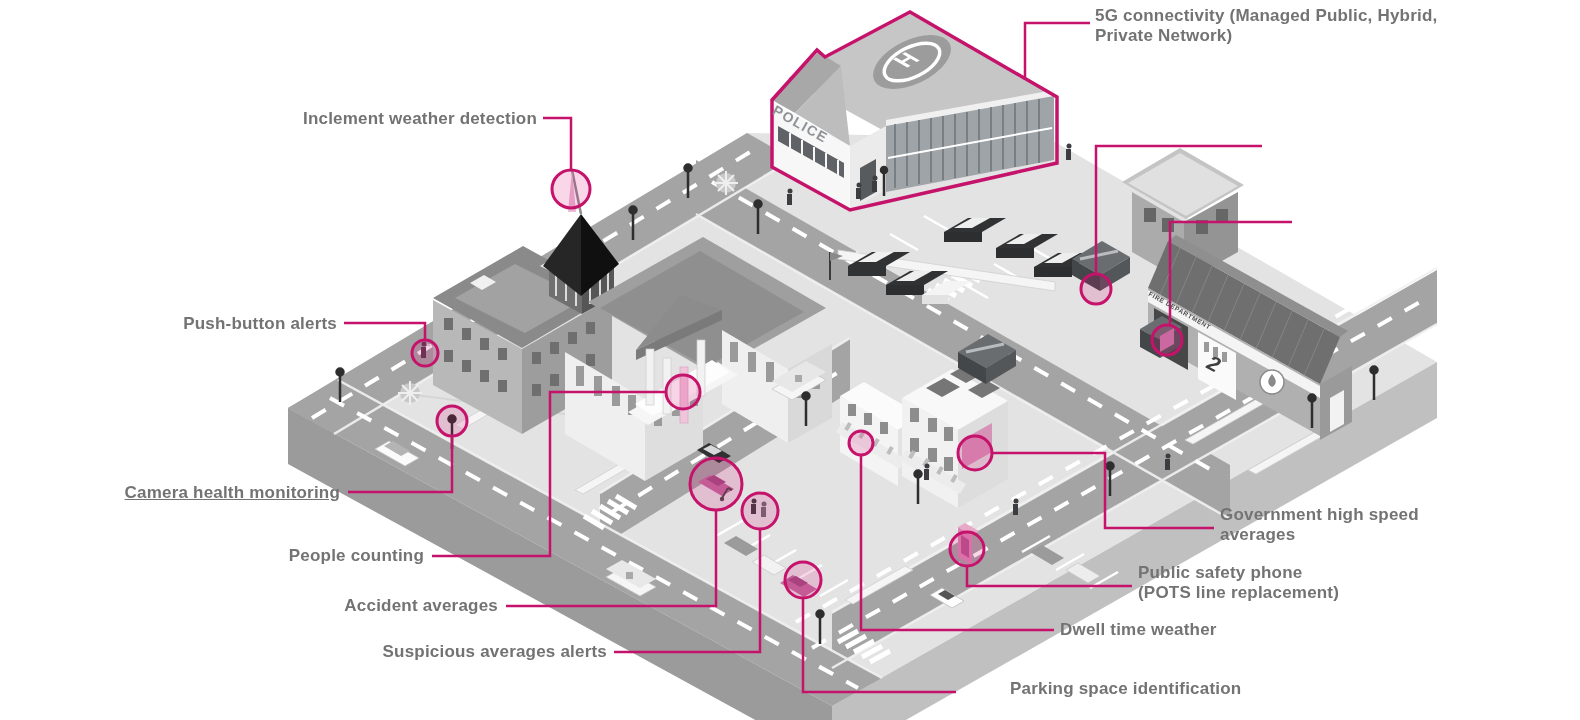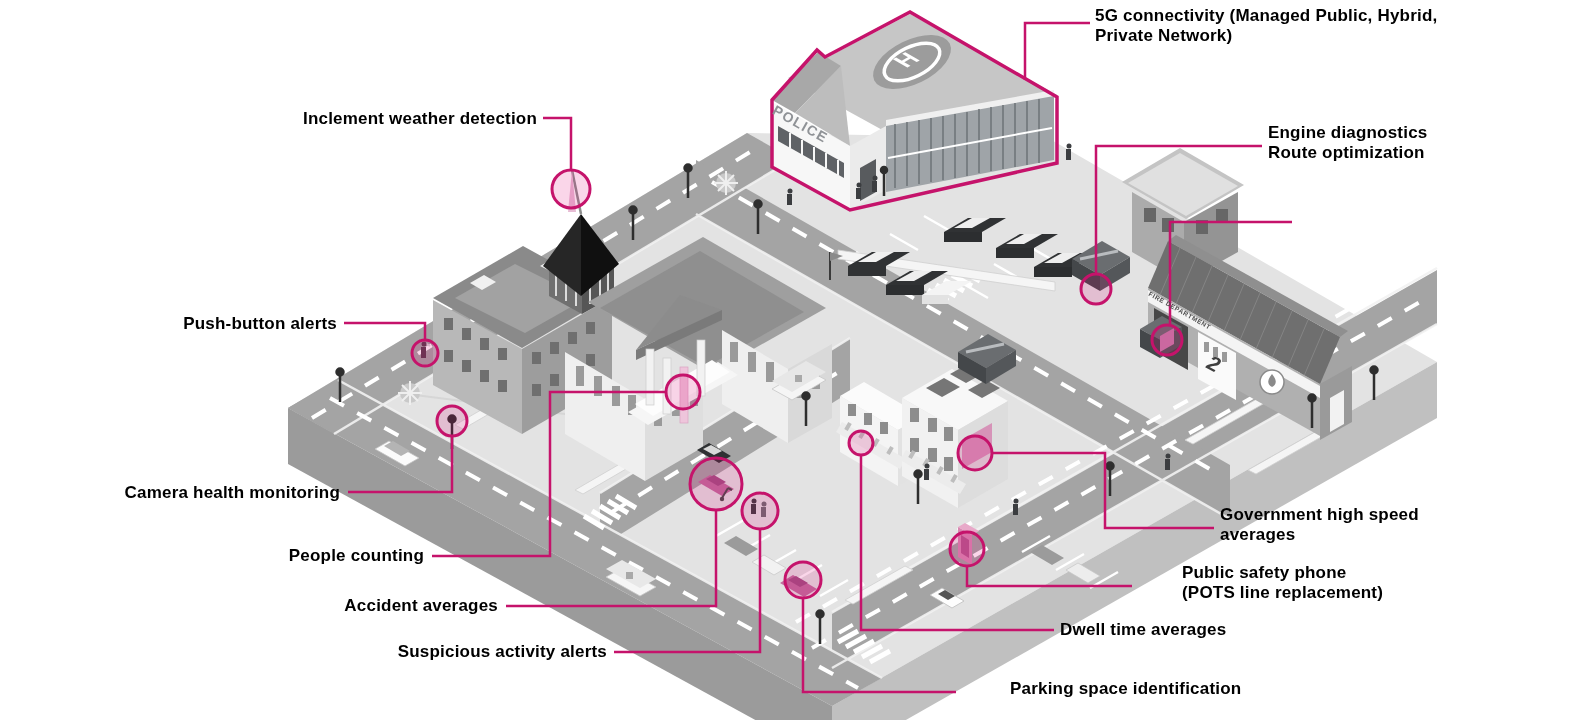--- a/index.html
+++ b/index.html
@@ -1,19 +1,19 @@
 <!DOCTYPE html>
 <html><head>
 <meta charset="utf-8">
 <style>
   html,body{margin:0;padding:0;background:#ffffff;}
   body{width:1580px;height:720px;overflow:hidden;font-family:"Liberation Sans",sans-serif;}
   .stage{position:relative;width:1580px;height:720px;background:#fff;}
   .stage svg{position:absolute;left:0;top:0;}
-  .label{position:absolute;font-size:17px;line-height:20px;font-weight:bold;color:#000000;
+  .label{position:absolute;font-size:17px;line-height:20px;font-weight:bold;color:#737373;
          white-space:pre-line;letter-spacing:0.2px;}
   .label.r{text-align:center;}
   .citytext{position:absolute;font-weight:bold;}
   #police-sign{left:778px;top:102px;transform:rotate(29.5deg);transform-origin:left top;
                font-size:14px;color:#8f9296;letter-spacing:1.5px;}
   #helipad-letter{left:898px;top:46px;font-size:24px;color:#ffffff;
                transform:matrix(0.87,-0.5,0.87,0.5,0,0);}
   #fire-banner{left:1151px;top:290px;transform:rotate(29.3deg);transform-origin:left top;
                font-size:6.5px;color:#4e4e4e;letter-spacing:0.6px;white-space:nowrap;}
   #fire-number{left:1208px;top:352px;transform:rotate(28deg) skewX(-8deg);font-size:21px;color:#3f3f3f;}
@@ -476,30 +476,28 @@
     <circle cx="975" cy="453" r="17"></circle>
     <circle cx="1096" cy="289" r="15"></circle>
     <circle cx="1167" cy="340" r="15"></circle>
   </g>
 </svg>
 
   <div class="label" style="left:1095px;top:6px;width:345px;">5G connectivity (Managed Public, Hybrid,
 Private Network)</div>
   <div class="label r" style="right:1043px;top:109px;">Inclement weather detection</div>
   <div class="label r" style="right:1243px;top:314px;margin-left:29px;">Push-button alerts</div>
-  <div class="label r" style="right:1240px;top:483px;">Camera health monitoring</div>
+  <div class="label r" style="right:1240px;top:483px;text-decoration:underline;">Camera health monitoring</div>
   <div class="label r" style="right:1156px;top:546px;margin-left:7px;">People counting</div>
   <div class="label r" style="right:1082px;top:596px;">Accident averages</div>
-  <div class="label r" style="right:973px;top:642px;">Suspicious activity alerts</div>
+  <div class="label r" style="right:973px;top:642px;">Suspicious averages alerts</div>
   <div class="label" style="left:962px;top:679px;margin-left:48px;">Parking space identification</div>
-  <div class="label" style="left:1060px;top:620px;">Dwell time averages</div>
-  <div class="label" style="left:1138px;top:563px;margin-left:44px;">Public safety phone
+  <div class="label" style="left:1060px;top:620px;">Dwell time weather</div>
+  <div class="label" style="left:1138px;top:563px;">Public safety phone
 (POTS line replacement)</div>
   <div class="label" style="left:1220px;top:505px;">Government high speed
 averages</div>
-  <div class="label" style="left:1268px;top:123px;">Engine diagnostics
-Route optimization</div>
 
   <div class="citytext" id="police-sign">POLICE</div>
   <div class="citytext" id="helipad-letter">H</div>
   <div class="citytext" id="fire-banner">FIRE DEPARTMENT</div>
   <div class="citytext" id="fire-number">2</div>
 </div>
 
 </body></html>

